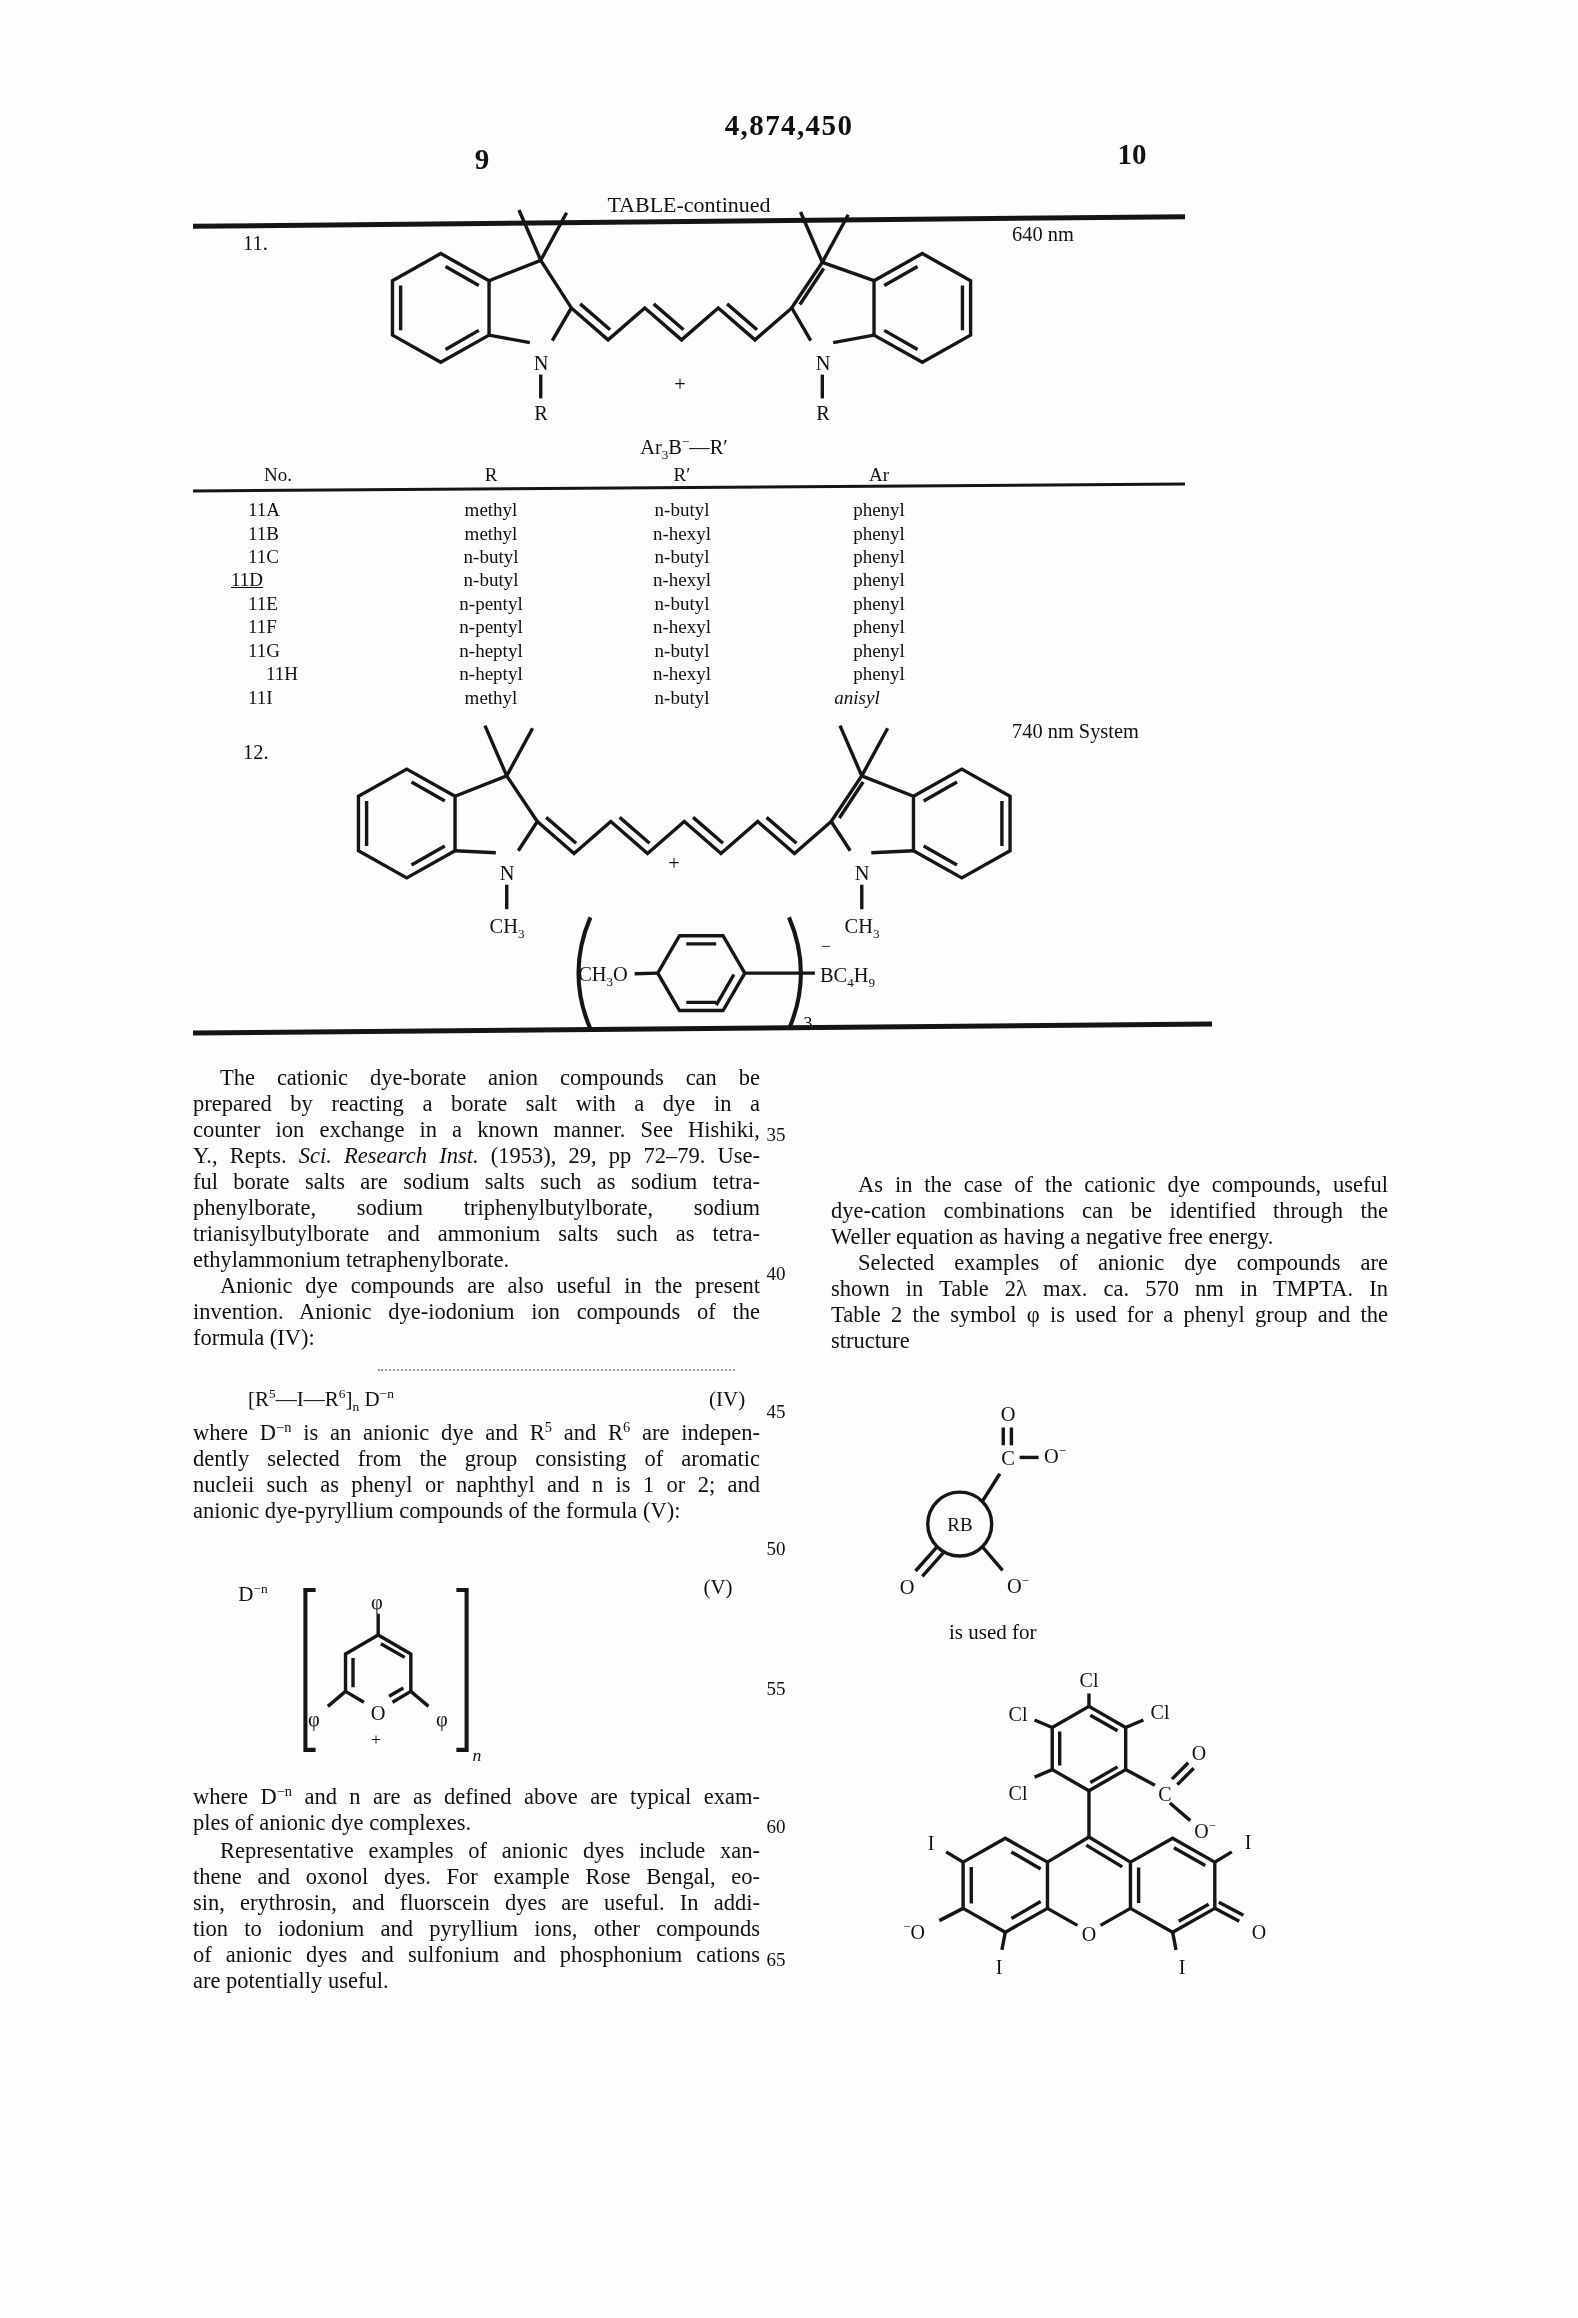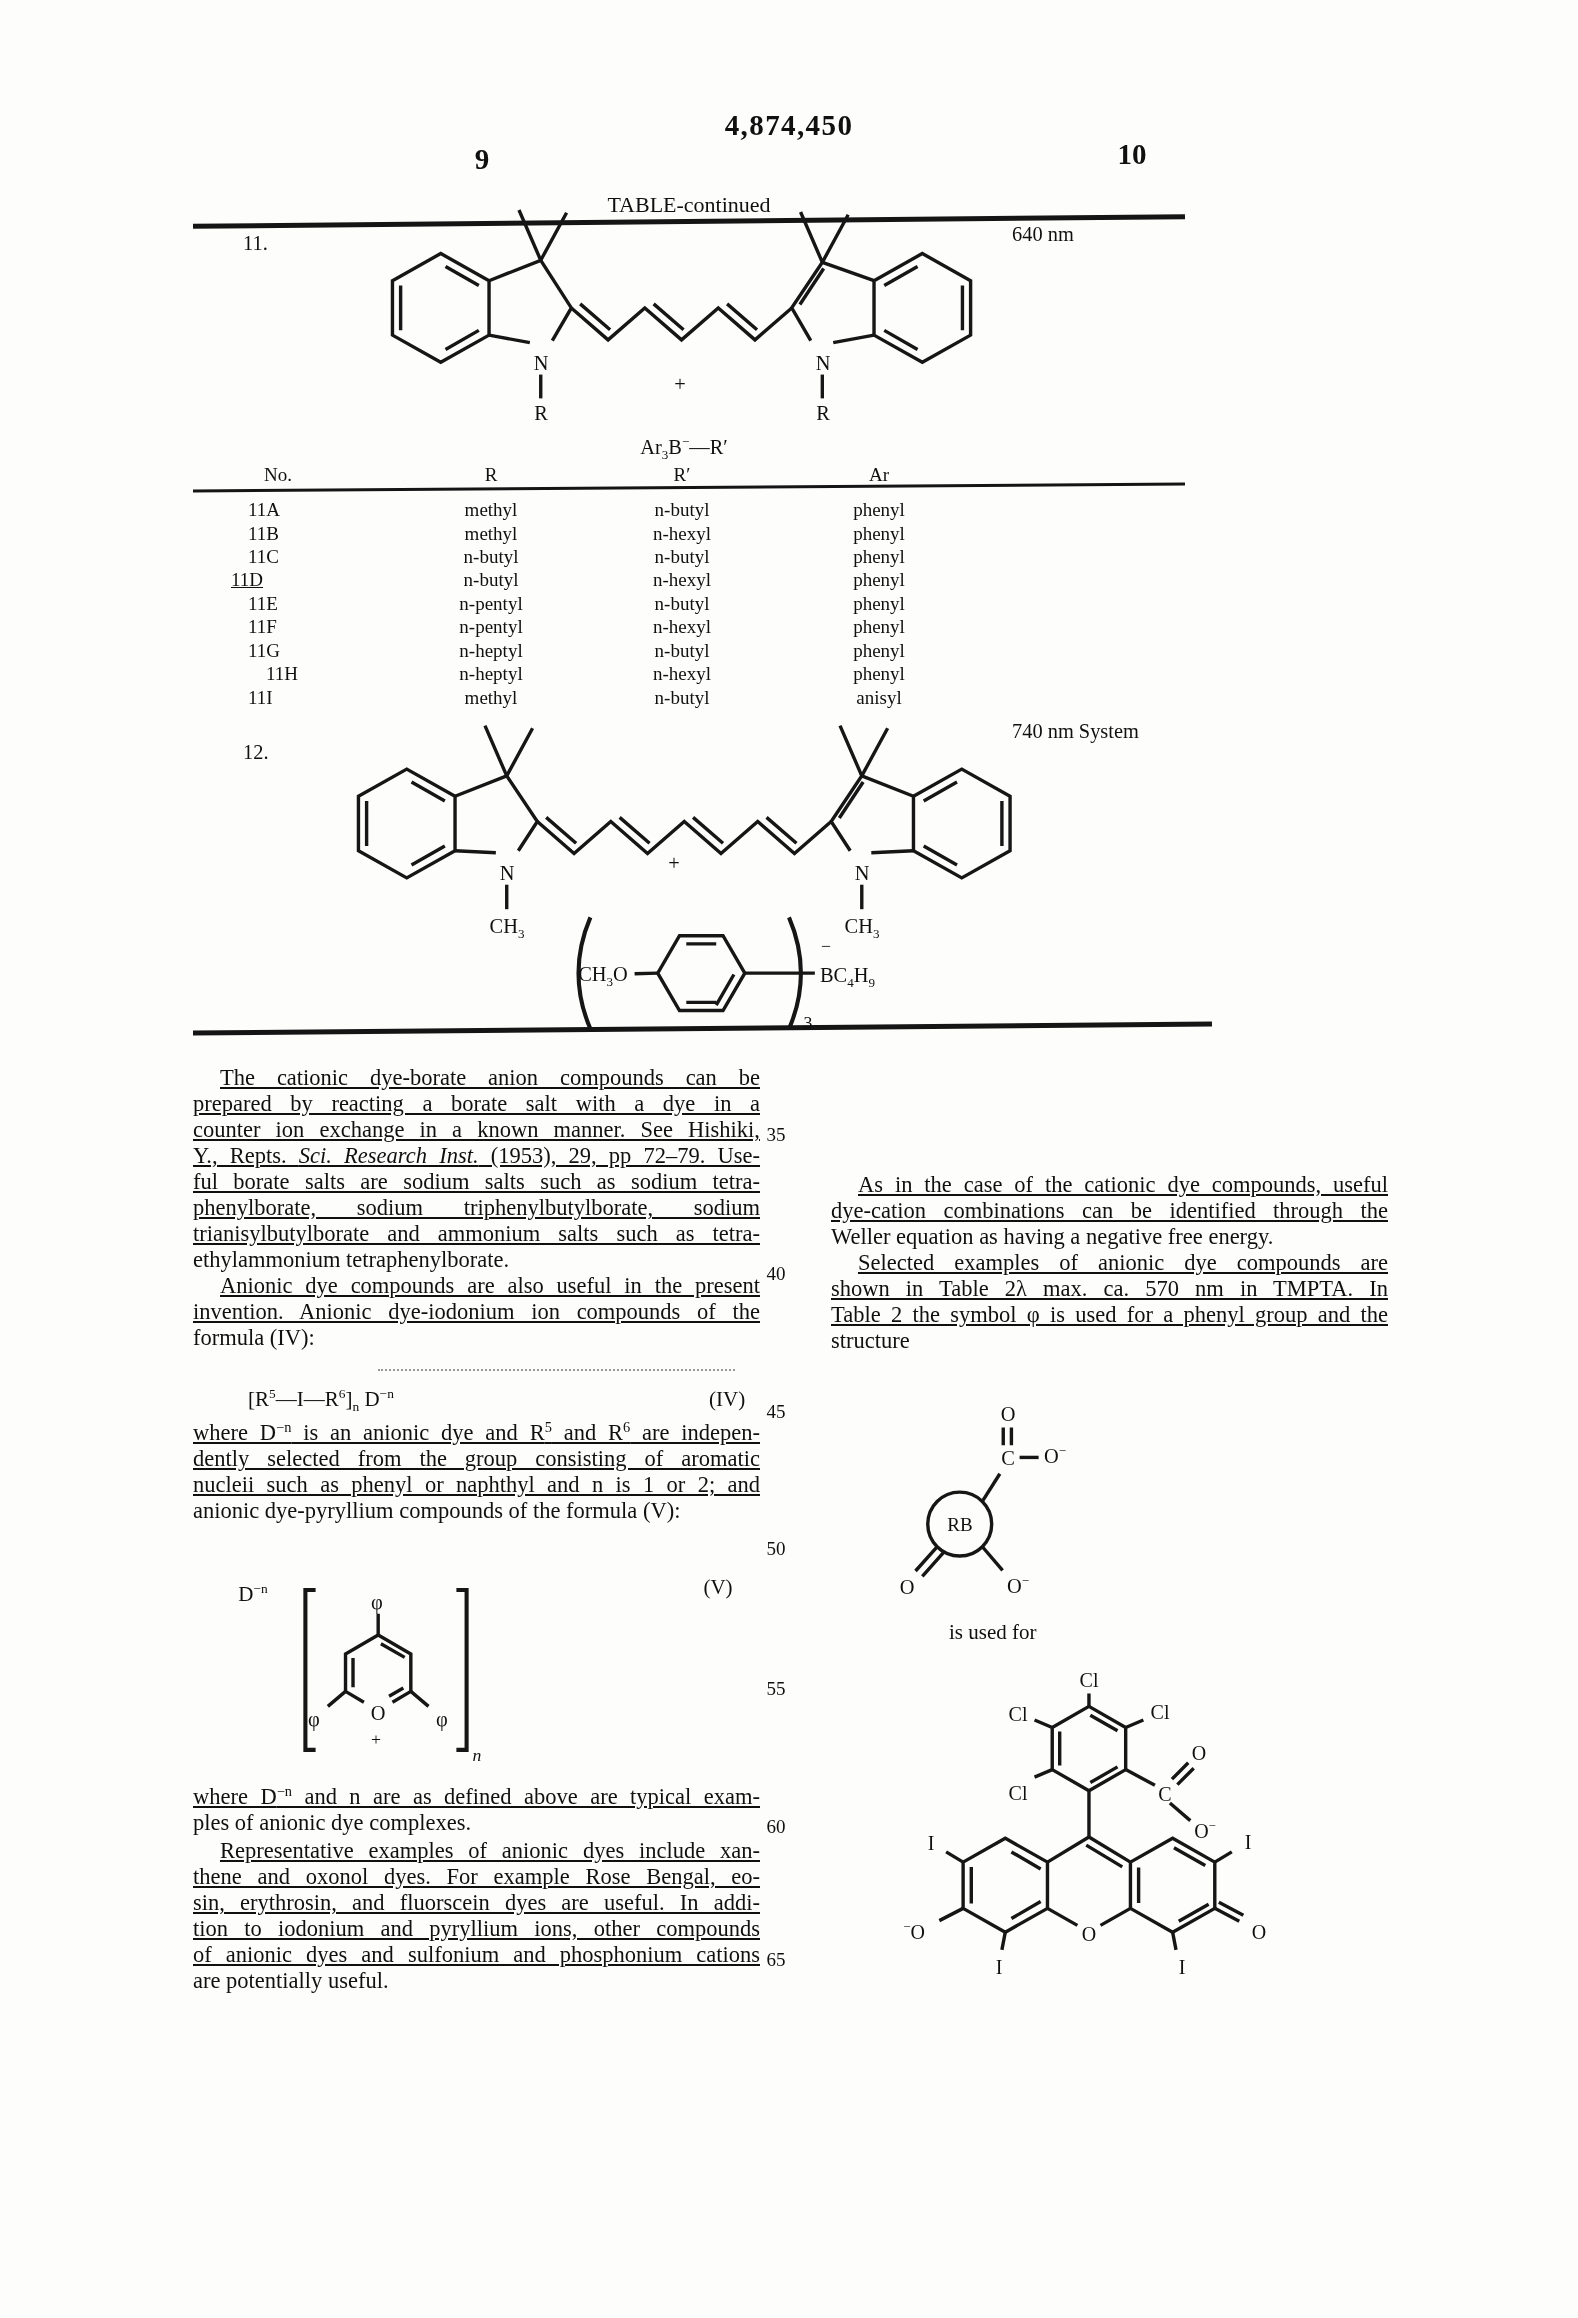--- a/index.html
+++ b/index.html
@@ -8,21 +8,21 @@
   .abs{position:absolute;}
   .ctr{transform:translate(-50%,-50%);white-space:nowrap;}
   .cx{transform:translateX(-50%);}
   .vctr{transform:translateY(-50%);white-space:nowrap;}
   .lbl{font-size:20.4px;}
   .sm{font-size:17.7px;}
   .it{font-style:italic;}
   sub,sup{line-height:0;font-size:64%;}
   .rule{background:#151515;}
   .line{font-size:22.5px;line-height:26px;height:26px;text-align:justify;overflow:hidden;}
-  .j{text-align-last:justify;text-decoration:underline;}
+  .j{text-align-last:justify;}
   .ind{text-indent:27px;}
   .thead span,.trow span{position:absolute;font-size:19px;white-space:nowrap;}
   .gnum{font-size:19px;}
   .hdrnum{font-size:29px;font-weight:bold;}
   svg path, svg line, svg circle{stroke:#161616;fill:none;}
 </style>
 </head>
 <body>
 
 <div class="page">
@@ -176,21 +176,21 @@
   <div class="abs trow" style="left:193px;top:663px;width:992px;height:24px;">
     <span style="left:73px;">11H</span>
       <span class="cx" style="left:298px;">n-heptyl</span>
       <span class="cx" style="left:489px;">n-hexyl</span>
       <span class="cx" style="left:686px;">phenyl</span>
   </div>
   <div class="abs trow" style="left:193px;top:687px;width:992px;height:24px;">
     <span style="left:55px;">11I</span>
       <span class="cx" style="left:298px;">methyl</span>
       <span class="cx" style="left:489px;">n-butyl</span>
-      <span class="cx" style="left:686px;">anisyl</span>
+      <span class="cx" style="left:664px;font-style:italic;">anisyl</span>
   </div>
 
   <div class="abs vctr lbl" style="left:243px;top:752px;">12.</div>
   <div class="abs vctr lbl" style="left:1012px;top:731px;">740 nm System</div>
   <div class="abs ctr lbl" style="left:507px;top:873px;">N</div>
   <div class="abs ctr lbl" style="left:862px;top:873px;">N</div>
   <div class="abs ctr lbl" style="left:507px;top:926px;"><span>CH</span><sub>3</sub></div>
   <div class="abs ctr lbl" style="left:862px;top:926px;"><span>CH</span><sub>3</sub></div>
   <div class="abs ctr lbl" style="left:674px;top:863px;">+</div>
 

